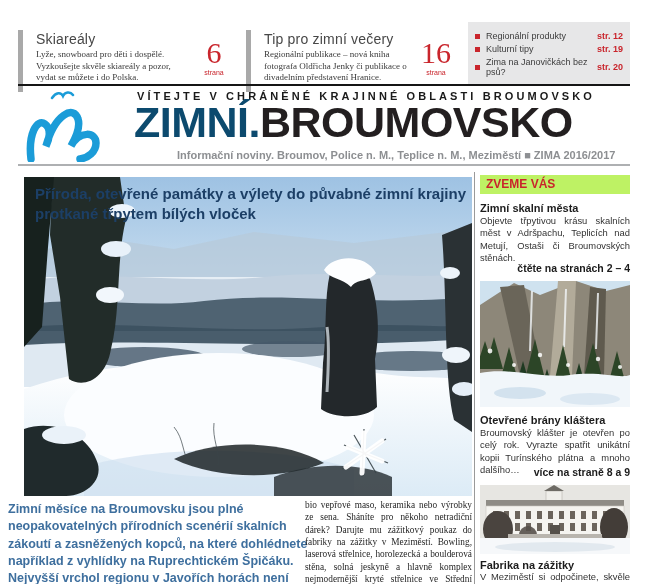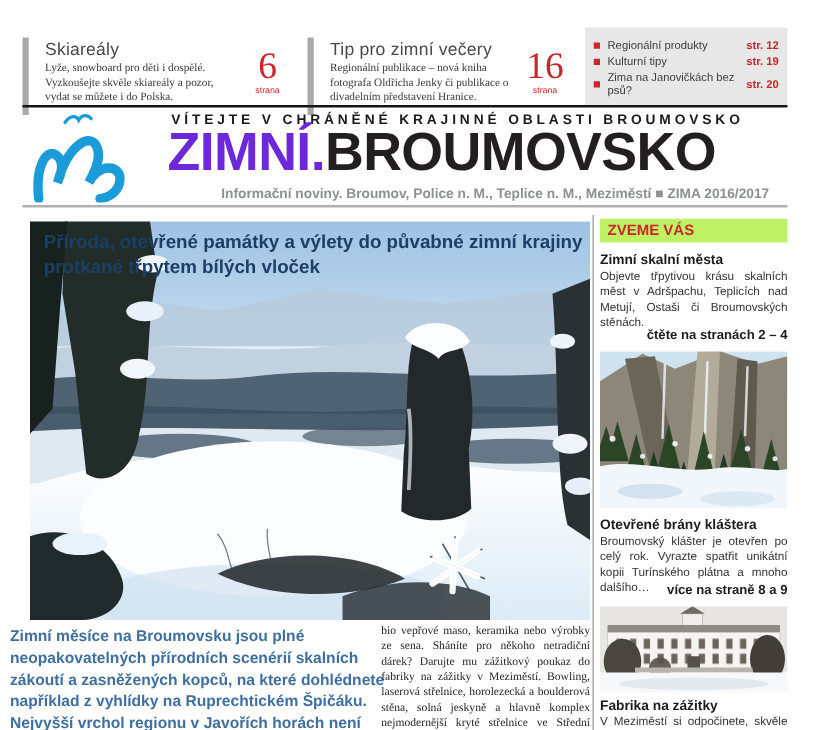--- a/index.html
+++ b/index.html
@@ -22,21 +22,21 @@
   .irow{display:flex;align-items:center;font-size:9px;}
   .isq{width:5px;height:5px;background:#c9252c;margin-right:6px;flex:0 0 5px;}
   .ilbl{flex:1;color:#3c3c3c;}
   .ipg{color:#c9252c;font-weight:bold;}
   .topline{left:18px;top:84px;width:612px;height:2px;background:#151515;}
 
   
   .tagline{left:137px;top:90px;font-size:11px;font-weight:bold;letter-spacing:3.1px;
            color:#1a1a1a;white-space:nowrap;}
   .mast-title{left:134px;top:98px;font-size:43px;font-weight:bold;letter-spacing:-.5px;white-space:nowrap;}
-  .mast-blue{color:#6d28d9;}
+  .mast-blue{color:#0c4a6e;}
   .mast-black{color:#231f20;}
   .mast-sub{left:137px;top:149px;font-size:11px;font-weight:bold;color:#8d8f92;white-space:nowrap;padding-left:40px;}
   .mastline{left:18px;top:164px;width:612px;height:2px;background:#aeb0b2;}
 
   
   .photo{left:24px;top:177px;width:448px;height:319px;overflow:hidden;}
   .photo svg{display:block;}
   .kicker{position:absolute;left:11px;top:7px;font-size:15px;font-weight:bold;color:#1c3f66;line-height:1.35;}
   .heroheadline{position:absolute;right:6px;top:44px;text-align:right;color:#fff;
                 font-size:37px;line-height:1.06;font-weight:normal;letter-spacing:.5px;}

